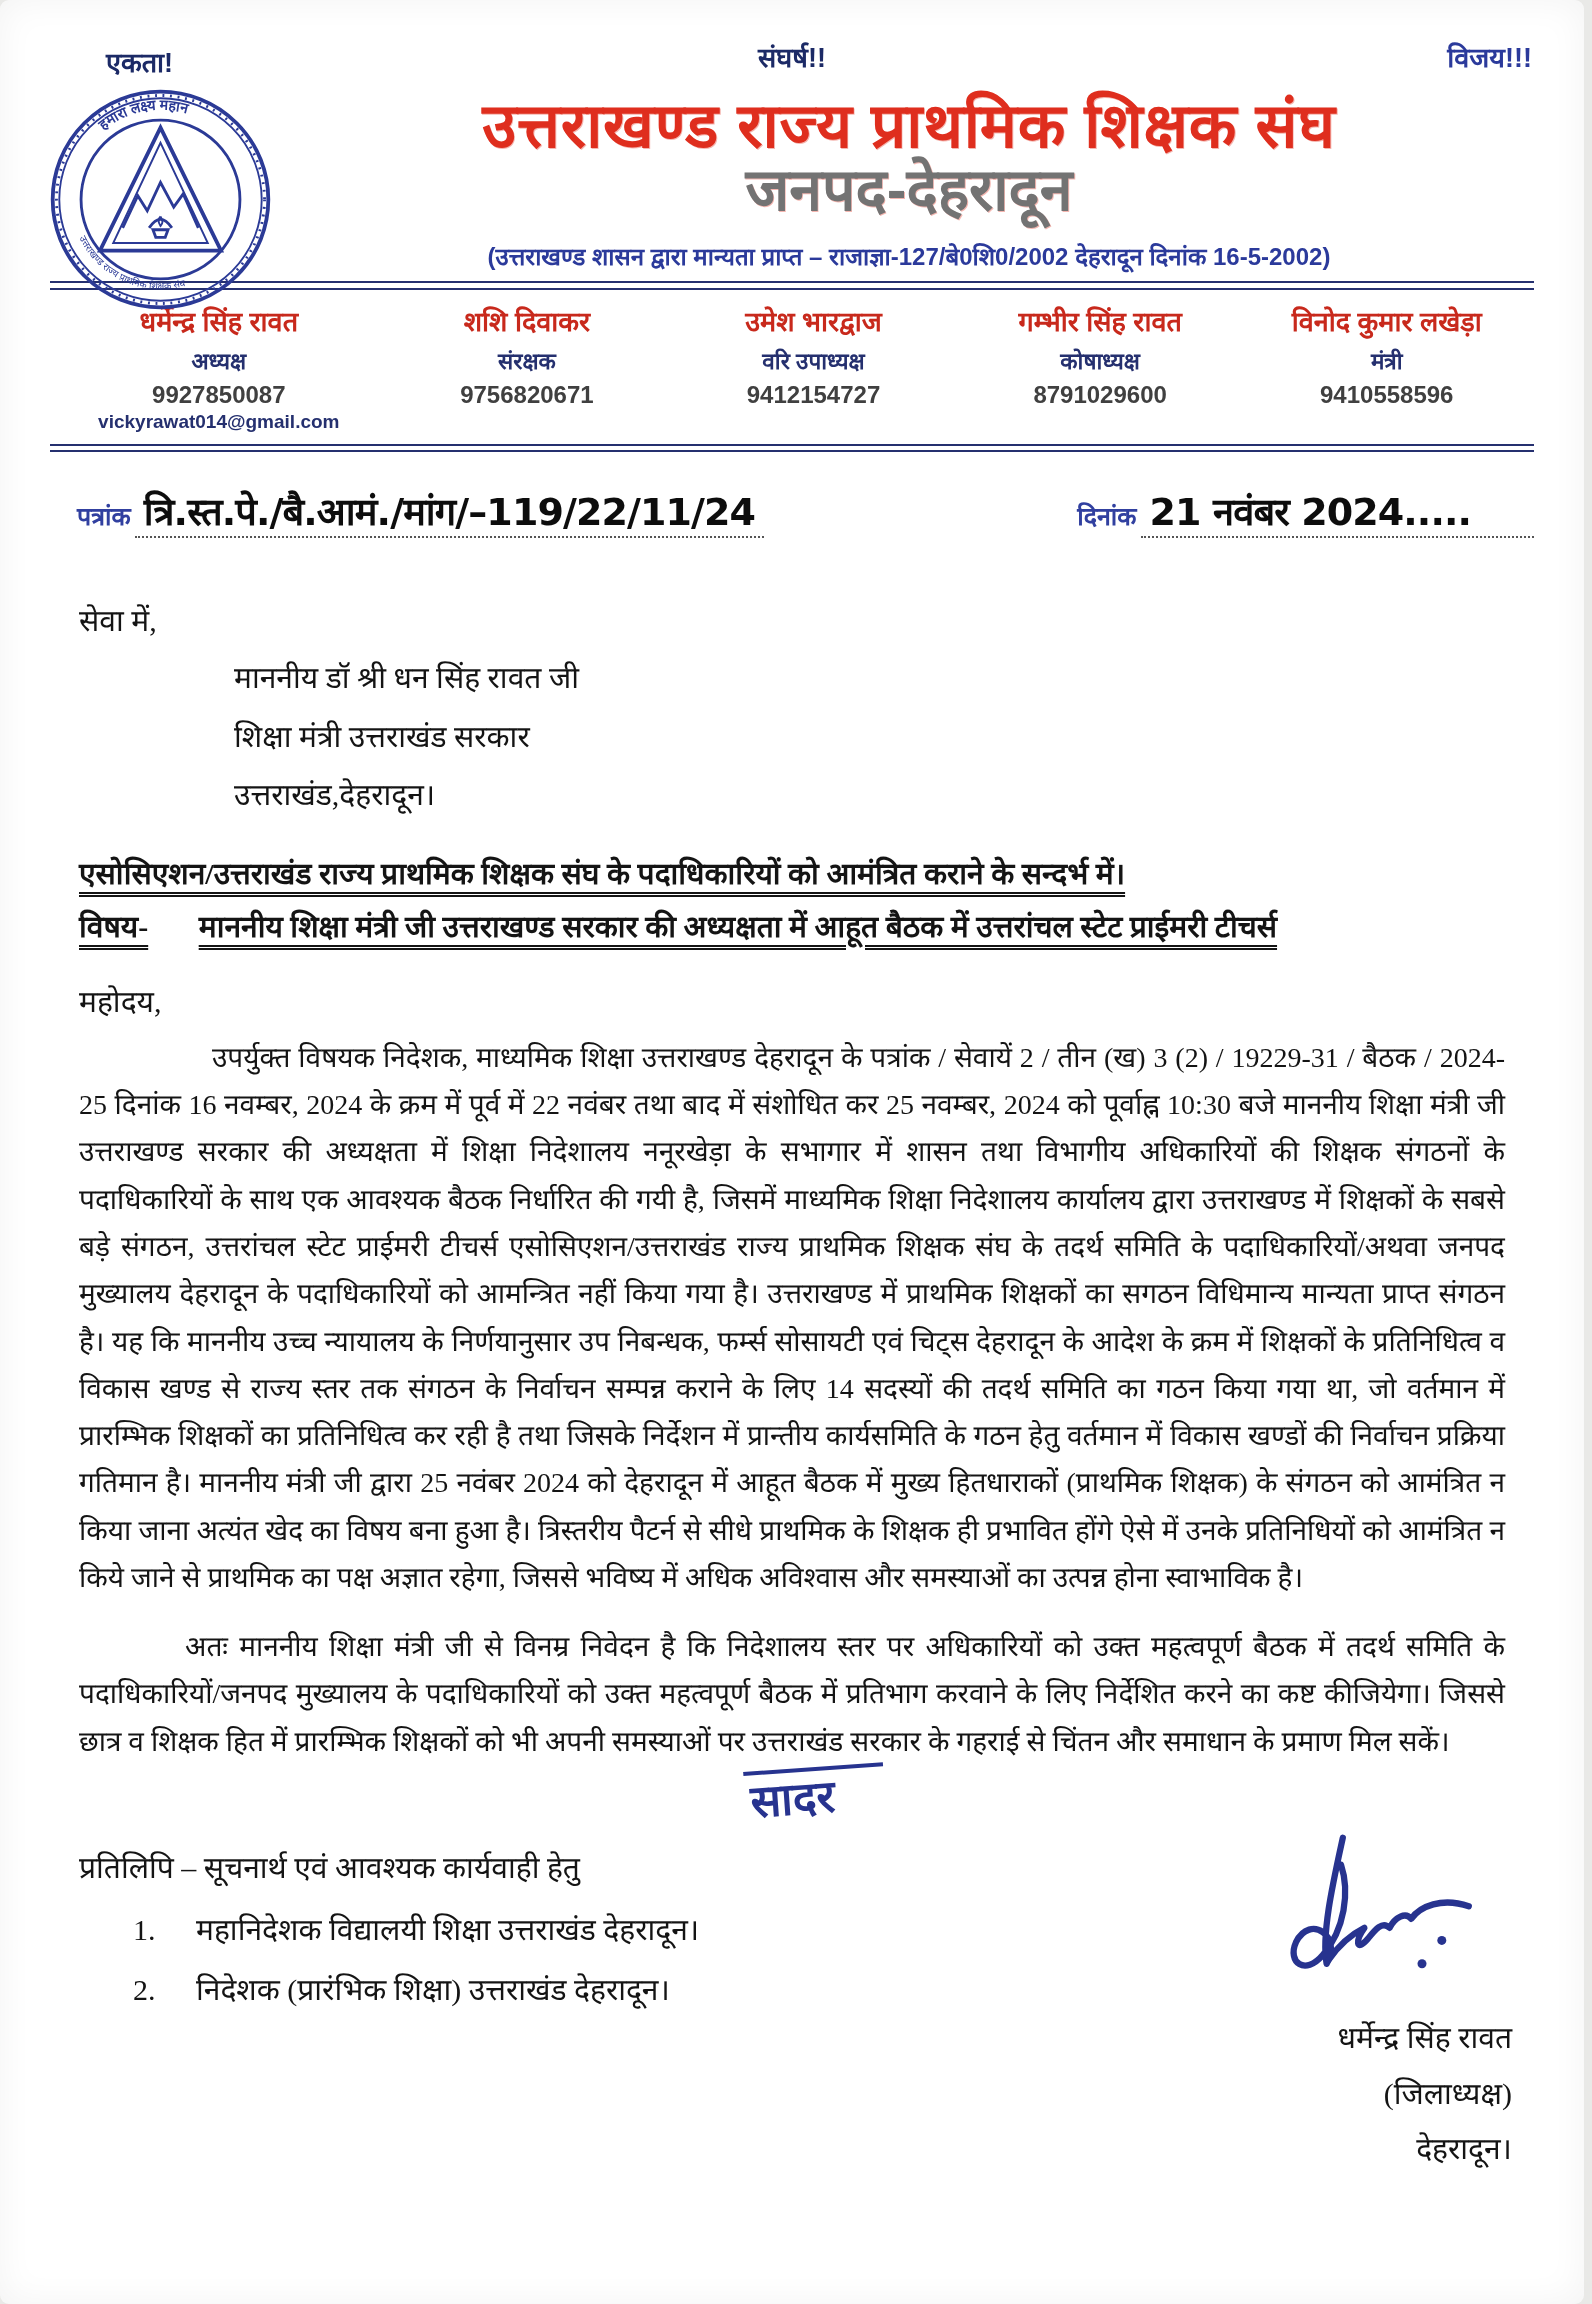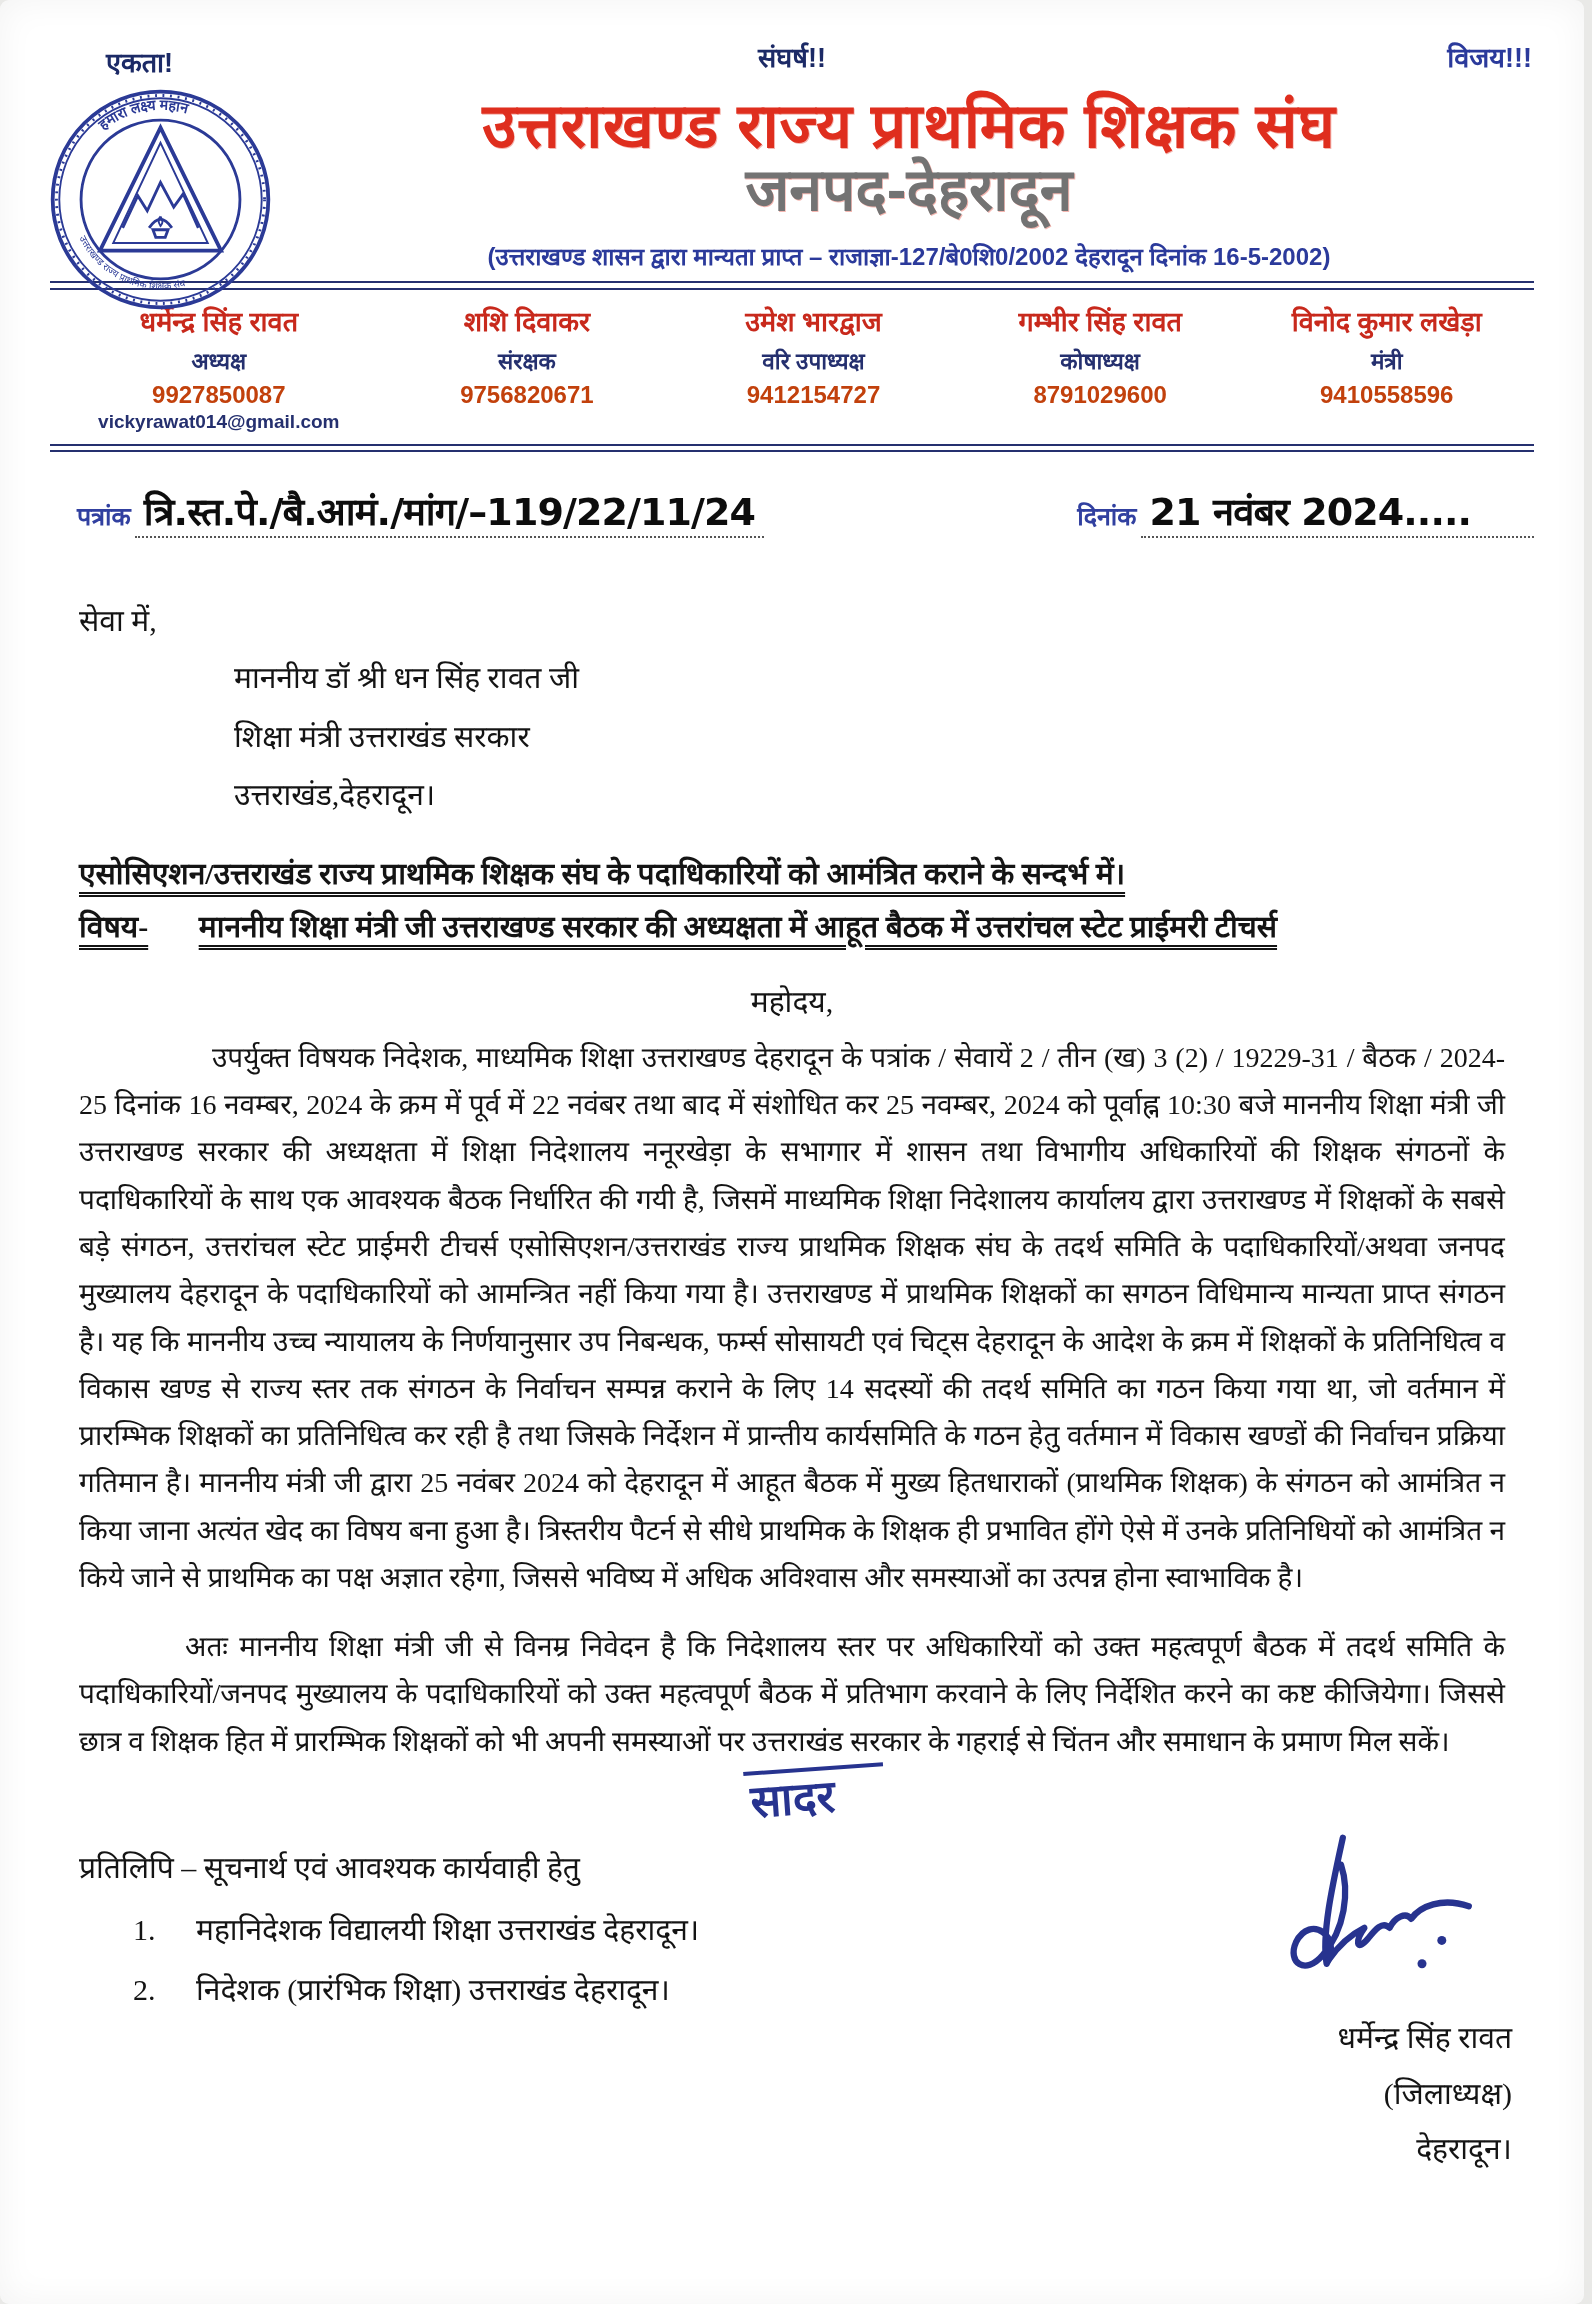--- a/index.html
+++ b/index.html
@@ -34,37 +34,37 @@
     line-height:1.1;margin-top:0;
     text-shadow:0.9px 0.9px 0 rgba(223,46,30,.35);
   }
   .reg-line{font-size:24px;font-weight:bold;color:#2b3a9b;margin-top:16px;}
   .double-rule{height:4.5px;border-top:2.7px solid #25306f;border-bottom:2.7px solid #25306f;margin:9px 50px 0 50px;}
   .officers{display:flex;margin:12.6px 54px 0 54px;text-align:center;}
   .officer{flex:1;}
   .officer:first-child{flex:1.15;}
   .officer-name{font-size:27px;font-weight:800;color:#c8291c;}
   .officer-role{font-size:22.5px;font-weight:bold;color:#25306f;margin-top:5.4px;}
-  .officer-phone{font-size:24px;font-weight:bold;color:#c2410c;margin-top:5.4px;}
+  .officer-phone{font-size:24px;font-weight:bold;color:#404040;margin-top:5.4px;}
   .officer-email{font-size:19px;font-weight:bold;color:#25306f;margin-top:1.8px;}
   .rule-bottom{margin-top:10.8px;}
   
   .ref-row{display:flex;justify-content:space-between;align-items:flex-end;margin:32px 50px 0 77px;gap:40px;}
   .ref-label,.date-label{font-size:25px;font-weight:bold;color:#3140a0;}
   .fill-line{border-bottom:2.7px dotted #555;padding:0 9px 1.8px 9px;}
   .handwritten{font-size:38px;font-weight:800;color:#0d0d0d;letter-spacing:-0.9px;font-family:"DejaVu Sans", sans-serif;}
   .date-fill{padding-right:63px;}
   
   .letter{margin:0 79px;color:#141414;font-family:"Liberation Serif", serif;}
   .salutation{font-size:30px;margin-top:63px;}
   .recipient-lines{margin-left:155px;font-size:30px;line-height:1.95;margin-top:9px;}
   .subject-block{margin-top:23.4px;font-size:30px;font-weight:bold;line-height:1.75;}
   .subject-line{text-decoration:underline;text-decoration-style:double;text-decoration-thickness:1.8px;text-underline-offset:8px;}
   .subject-label{margin-right:43px;}
-  .greeting{font-size:30px;margin-top:27px;text-align:center;}
+  .greeting{font-size:30px;margin-top:27px;}
   .para{font-size:28px;line-height:1.69;text-align:justify;margin-top:12.6px;}
   .para1{text-indent:133px;}
   .para2{text-indent:106px;margin-top:21.6px;}
   
   .note-row{height:81px;position:relative;}
   .handnote{
     position:absolute;left:666px;top:1.8px;
     font-size:45px;font-weight:bold;color:#27338f;
     transform:rotate(-4deg);
     border-top:4.5px solid #27338f;padding:0 50px 0 5.4px;line-height:1.2;

